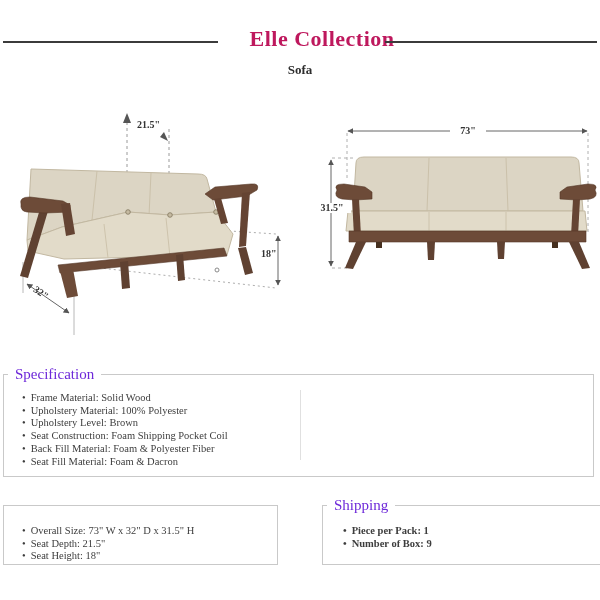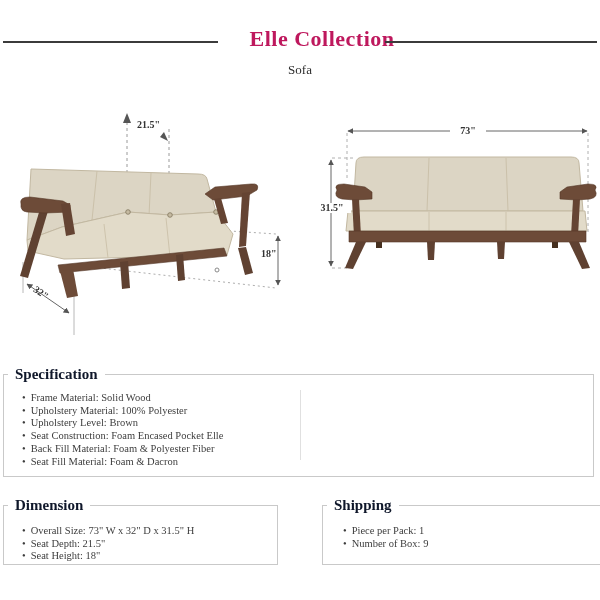--- a/index.html
+++ b/index.html
@@ -6,49 +6,49 @@
   body{width:600px;height:600px;position:relative;background:#ffffff;
        font-family:"Liberation Serif","DejaVu Serif",serif;color:#333;overflow:hidden;}
 
   
   .page-title{position:absolute;left:0;top:26px;width:600px;text-align:center;
               font-size:22px;font-weight:700;color:#be185d;letter-spacing:.5px;margin-left:22px;}
   .rule{position:absolute;top:41px;height:0;border-top:2px solid #3b3b3b;}
   .rule-left{left:3px;width:215px;}
   .rule-right{left:385px;width:212px;}
   .page-subtitle{position:absolute;left:0;top:62px;width:600px;text-align:center;
-                 font-size:13px;font-weight:400;color:#2d2d2d;}
+                 font-size:13px;font-weight:700;color:#2d2d2d;}
 
   
   .figure{position:absolute;top:105px;width:300px;height:235px;}
   .figure svg{position:absolute;left:0;top:0;}
   .fig-left{left:0;}
   .fig-right{left:300px;}
   .dim-label{position:absolute;font-size:10px;font-weight:700;color:#333;
              font-family:"Liberation Serif",serif;white-space:nowrap;line-height:10px;}
   .dim-label.bg{background:#fff;padding:0 3px;text-align:center;}
   .rot35{transform:rotate(35deg);}
 
   
   .panel{position:absolute;border:1px solid #c9c9c9;background:#fff;}
   .panel-spec{left:3px;top:374px;width:589px;height:101px;}
   .panel-dim{left:3px;top:505px;width:273px;height:58px;}
   .panel-ship{left:322px;top:505px;width:269px;height:58px;padding-left:25px;}
   .legend{position:absolute;top:-10px;left:4px;background:#fff;padding:0 7px;
-          font-size:15px;font-weight:700;color:#0f172a;line-height:18px;}
+          font-size:15px;font-weight:400;color:#6d28d9;line-height:18px;}
   .divider{position:absolute;left:296px;top:15px;width:1px;height:70px;background:#e0e0e0;}
 
   ul.bullets{list-style:none;margin:8px;padding:0;position:absolute;}
   ul.bullets li{font-size:10.5px;line-height:12.7px;color:#3d3d3d;white-space:nowrap;}
   ul.bullets li::before{content:"\2022";margin-right:5px;color:#3d3d3d;}
   .spec-left{left:10px;top:9px;}
   .spec-right{left:317px;top:9px;}
   .dim-list{left:10px;top:11px;}
   .dim-list li,.ship-list li{line-height:12.2px;}
-  .ship-list{left:12px;top:11px;}
+  .ship-list{left:12px;top:11px;font-weight:bold;}
 </style>
 </head>
 <body>
 
 <div class="rule rule-left"></div>
 <div class="page-title">Elle Collection</div>
 <div class="rule rule-right"></div>
 <div class="page-subtitle">Sofa</div>
 
 <div class="figure fig-left">
@@ -156,28 +156,27 @@
   <span class="dim-label bg" style="left:13px;top:98px;width:32px;">31.5"</span>
 </div>
 
 <div class="panel panel-spec">
   <span class="legend">Specification</span>
   <div class="divider"></div>
   <ul class="bullets spec-left">
     <li>Frame Material: Solid Wood</li>
     <li>Upholstery Material: 100% Polyester</li>
     <li>Upholstery Level: Brown</li>
-    <li>Seat Construction: Foam Encased Pocket Elle</li>
+    <li>Seat Construction: Foam Shipping Pocket Coil</li>
     <li>Back Fill Material: Foam &amp; Polyester Fiber</li>
     <li>Seat Fill Material: Foam &amp; Dacron</li>
   </ul>
 </div>
 
 <div class="panel panel-dim">
-  <span class="legend">Dimension</span>
   <ul class="bullets dim-list">
     <li>Overall Size: 73" W x 32" D x 31.5" H</li>
     <li>Seat Depth: 21.5"</li>
     <li>Seat Height: 18"</li>
   </ul>
 </div>
 
 <div class="panel panel-ship">
   <span class="legend">Shipping</span>
   <ul class="bullets ship-list">

